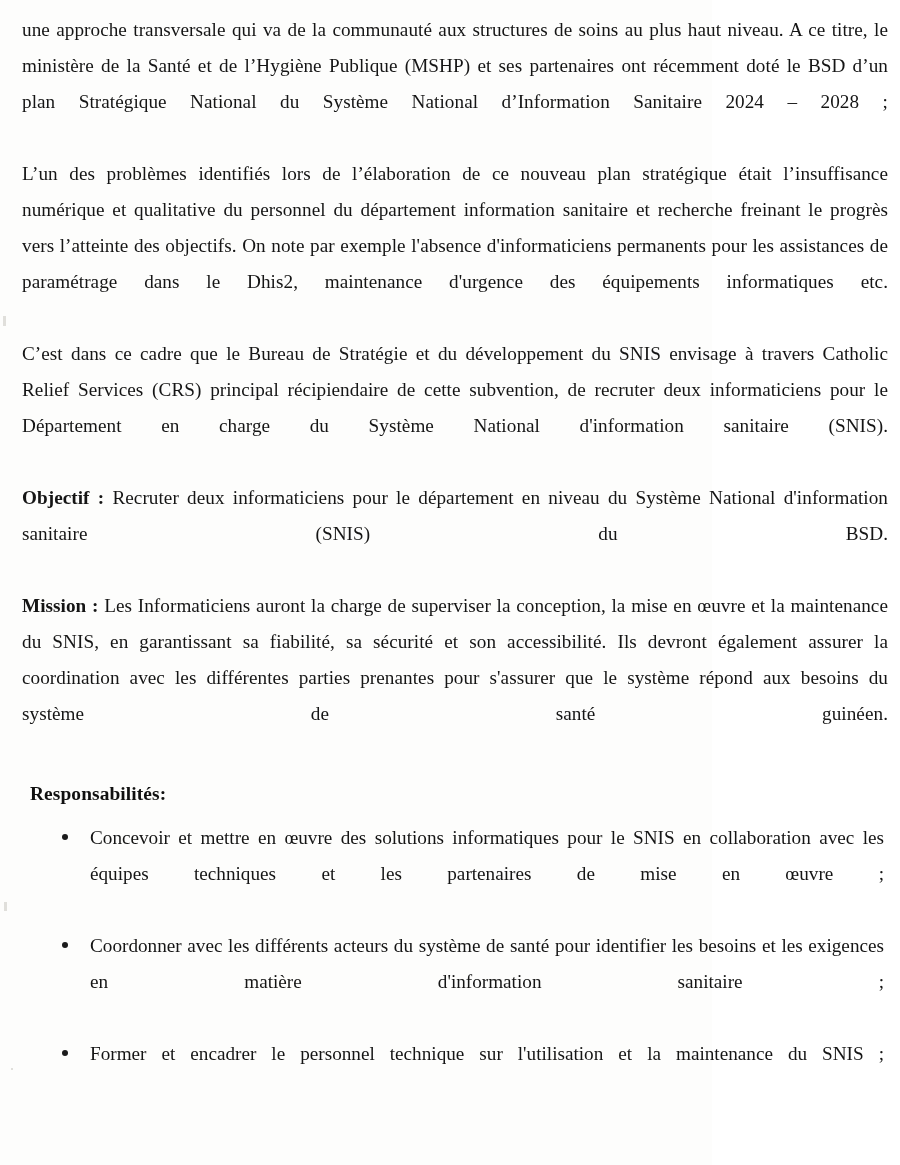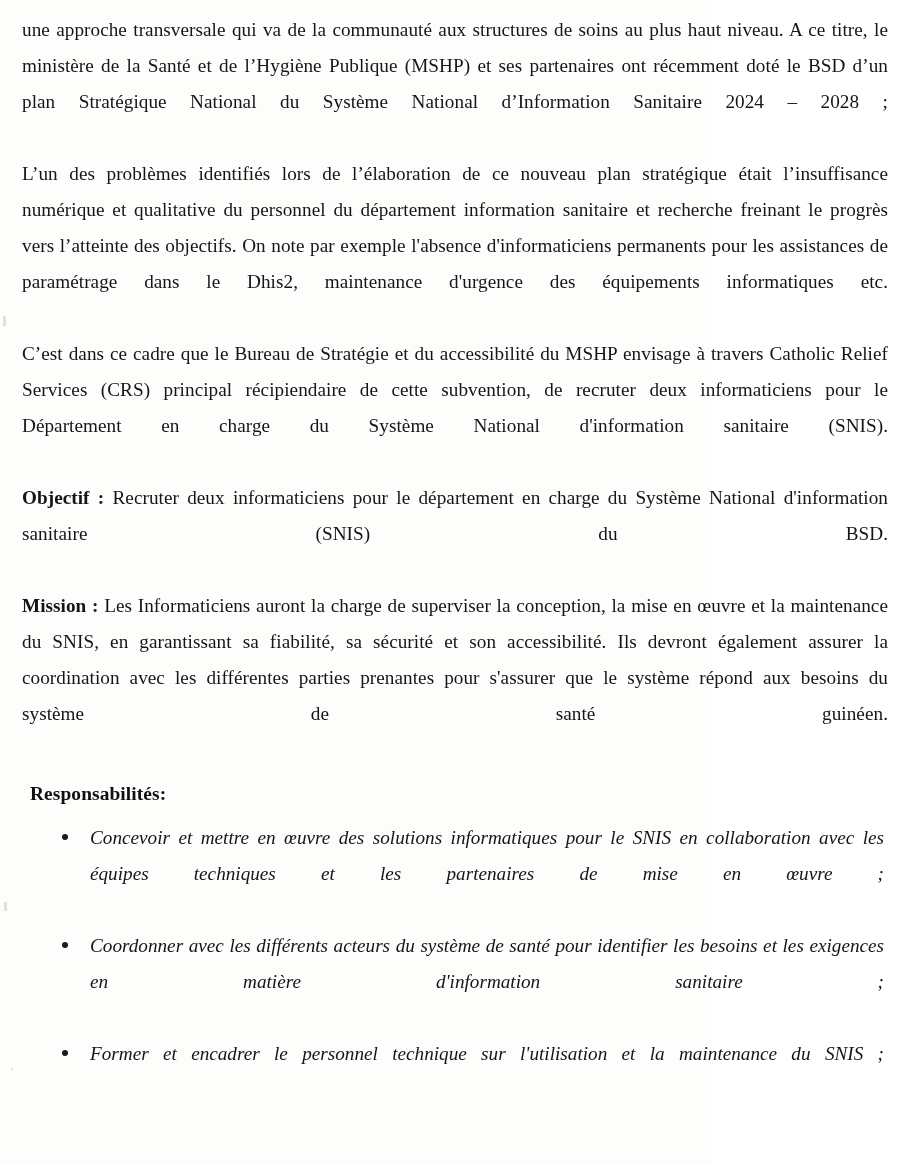--- a/index.html
+++ b/index.html
@@ -71,21 +71,20 @@
   }
   ul.bullets > li {
     position: relative;
     margin: 0 4px 0 68px;
     padding: 0;
     font-size: 19.2px;
     line-height: 36px;
     text-align: justify;
     text-justify: inter-word;
     color: #151515;
-    font-style: italic;
   }
   ul.bullets > li::after {
     content: "";
     display: inline-block;
     width: 100%;
   }
   ul.bullets > li > .bullet-dot {
     position: absolute;
     left: -28px;
     top: 14px;
@@ -106,23 +105,23 @@
   <span class="scan-speck" style="left:11px; top:1068px; width:2px; height:2px;"></span>
 
   <div class="doc-body">
 
     <div class="spacer-top"></div>
 
     <p class="para">une approche transversale qui va de la communauté aux structures de soins au plus haut niveau. A ce titre, le ministère de la Santé et de l’Hygiène Publique (MSHP) et ses partenaires ont récemment doté le BSD d’un plan Stratégique National du Système National d’Information Sanitaire 2024 – 2028 ;</p>
 
     <p class="para">L’un des problèmes identifiés lors de l’élaboration de ce nouveau plan stratégique était l’insuffisance numérique et qualitative du personnel du département information sanitaire et recherche freinant le progrès vers l’atteinte des objectifs. On note par exemple l'absence d'informaticiens permanents pour les assistances de paramétrage dans le Dhis2, maintenance d'urgence des équipements informatiques etc.</p>
 
-    <p class="para">C’est dans ce cadre que le Bureau de Stratégie et du accessibilité du MSHP envisage à travers Catholic Relief Services (CRS) principal récipiendaire de cette subvention, de recruter deux informaticiens pour le Département en charge du Système National d'information sanitaire (SNIS).</p>
+    <p class="para">C’est dans ce cadre que le Bureau de Stratégie et du développement du SNIS envisage à travers Catholic Relief Services (CRS) principal récipiendaire de cette subvention, de recruter deux informaticiens pour le Département en charge du Système National d'information sanitaire (SNIS).</p>
 
-    <p class="para"><span class="b">Objectif :</span><span> Recruter deux informaticiens pour le département en charge du Système National d'information sanitaire (SNIS) du BSD.</span></p>
+    <p class="para"><span class="b">Objectif :</span><span> Recruter deux informaticiens pour le département en niveau du Système National d'information sanitaire (SNIS) du BSD.</span></p>
 
     <p class="para"><span class="b">Mission :</span><span> Les Informaticiens auront la charge de superviser la conception, la mise en œuvre et la maintenance du SNIS, en garantissant sa fiabilité, sa sécurité et son accessibilité. Ils devront également assurer la coordination avec les différentes parties prenantes pour s'assurer que le système répond aux besoins du système de santé guinéen.</span></p>
 
     <h3 class="section-head">Responsabilités:</h3>
 
     <ul class="bullets">
       <li><span class="bullet-dot"></span><span>Concevoir et mettre en œuvre des solutions informatiques pour le SNIS en collaboration avec les équipes techniques et les partenaires de mise en œuvre ;</span></li>
       <li><span class="bullet-dot"></span><span>Coordonner avec les différents acteurs du système de santé pour identifier les besoins et les exigences en matière d'information sanitaire ;</span></li>
       <li><span class="bullet-dot"></span><span>Former et encadrer le personnel technique sur l'utilisation et la maintenance du SNIS ;</span></li>
 

